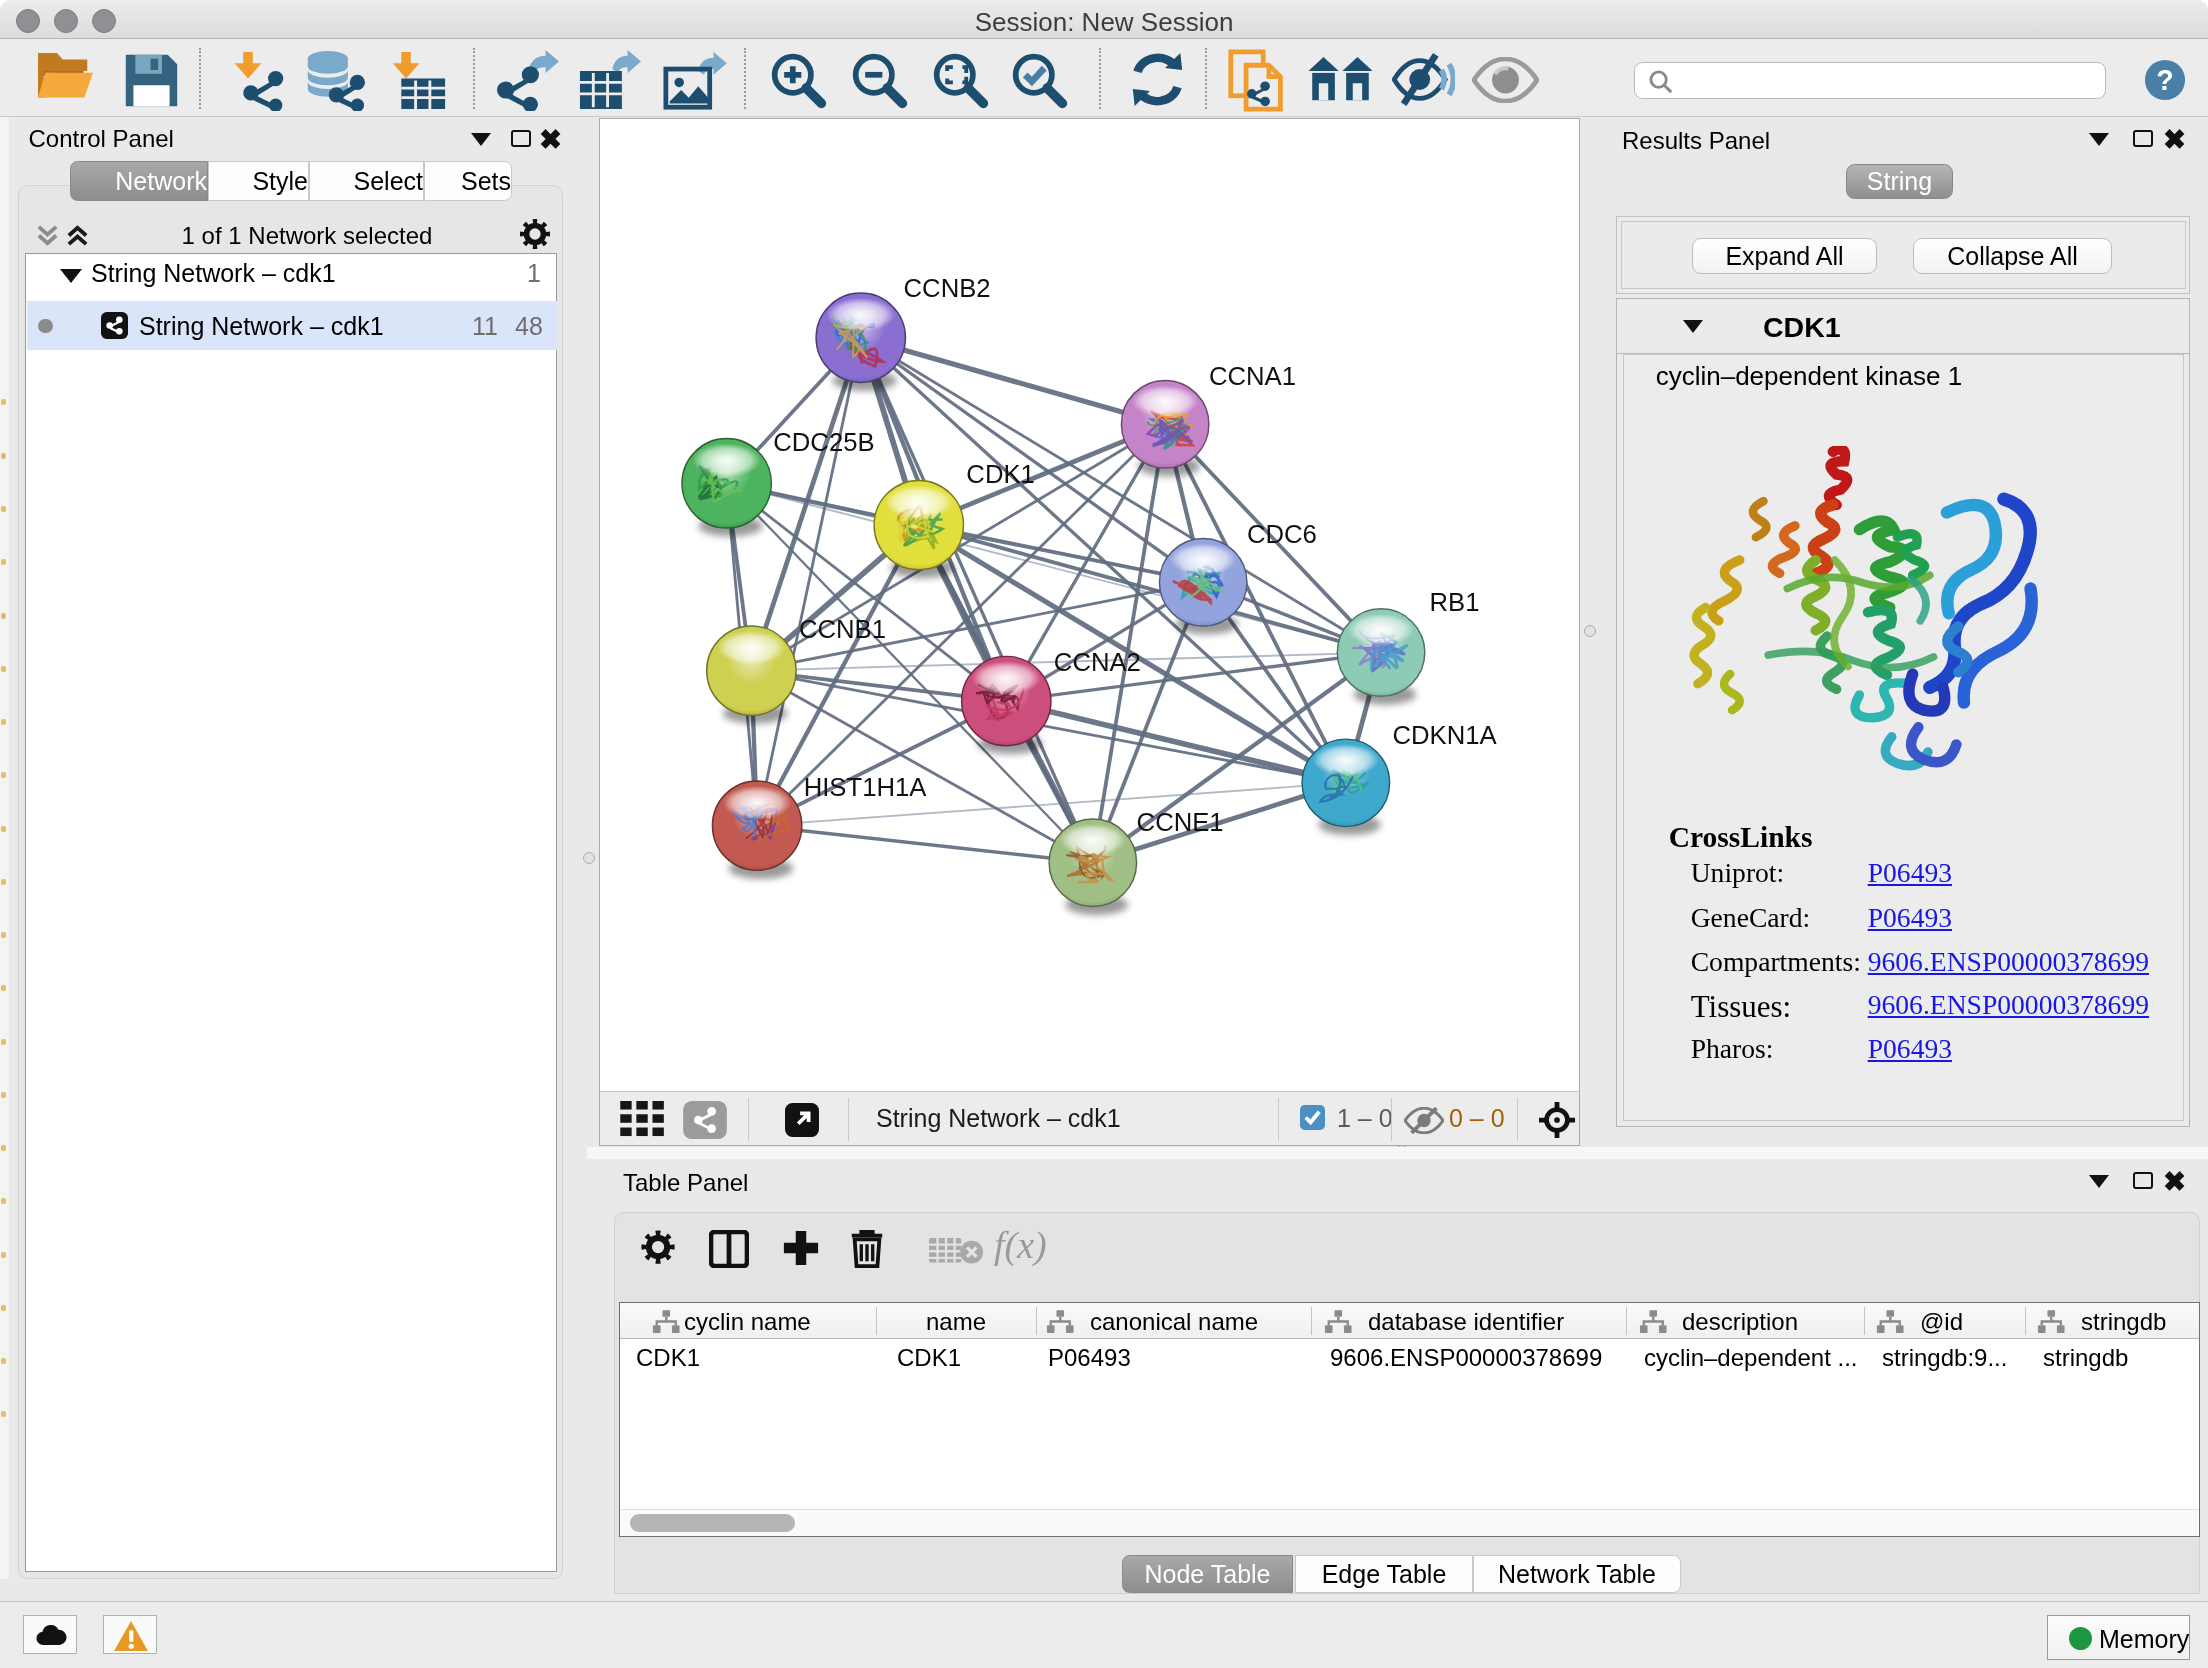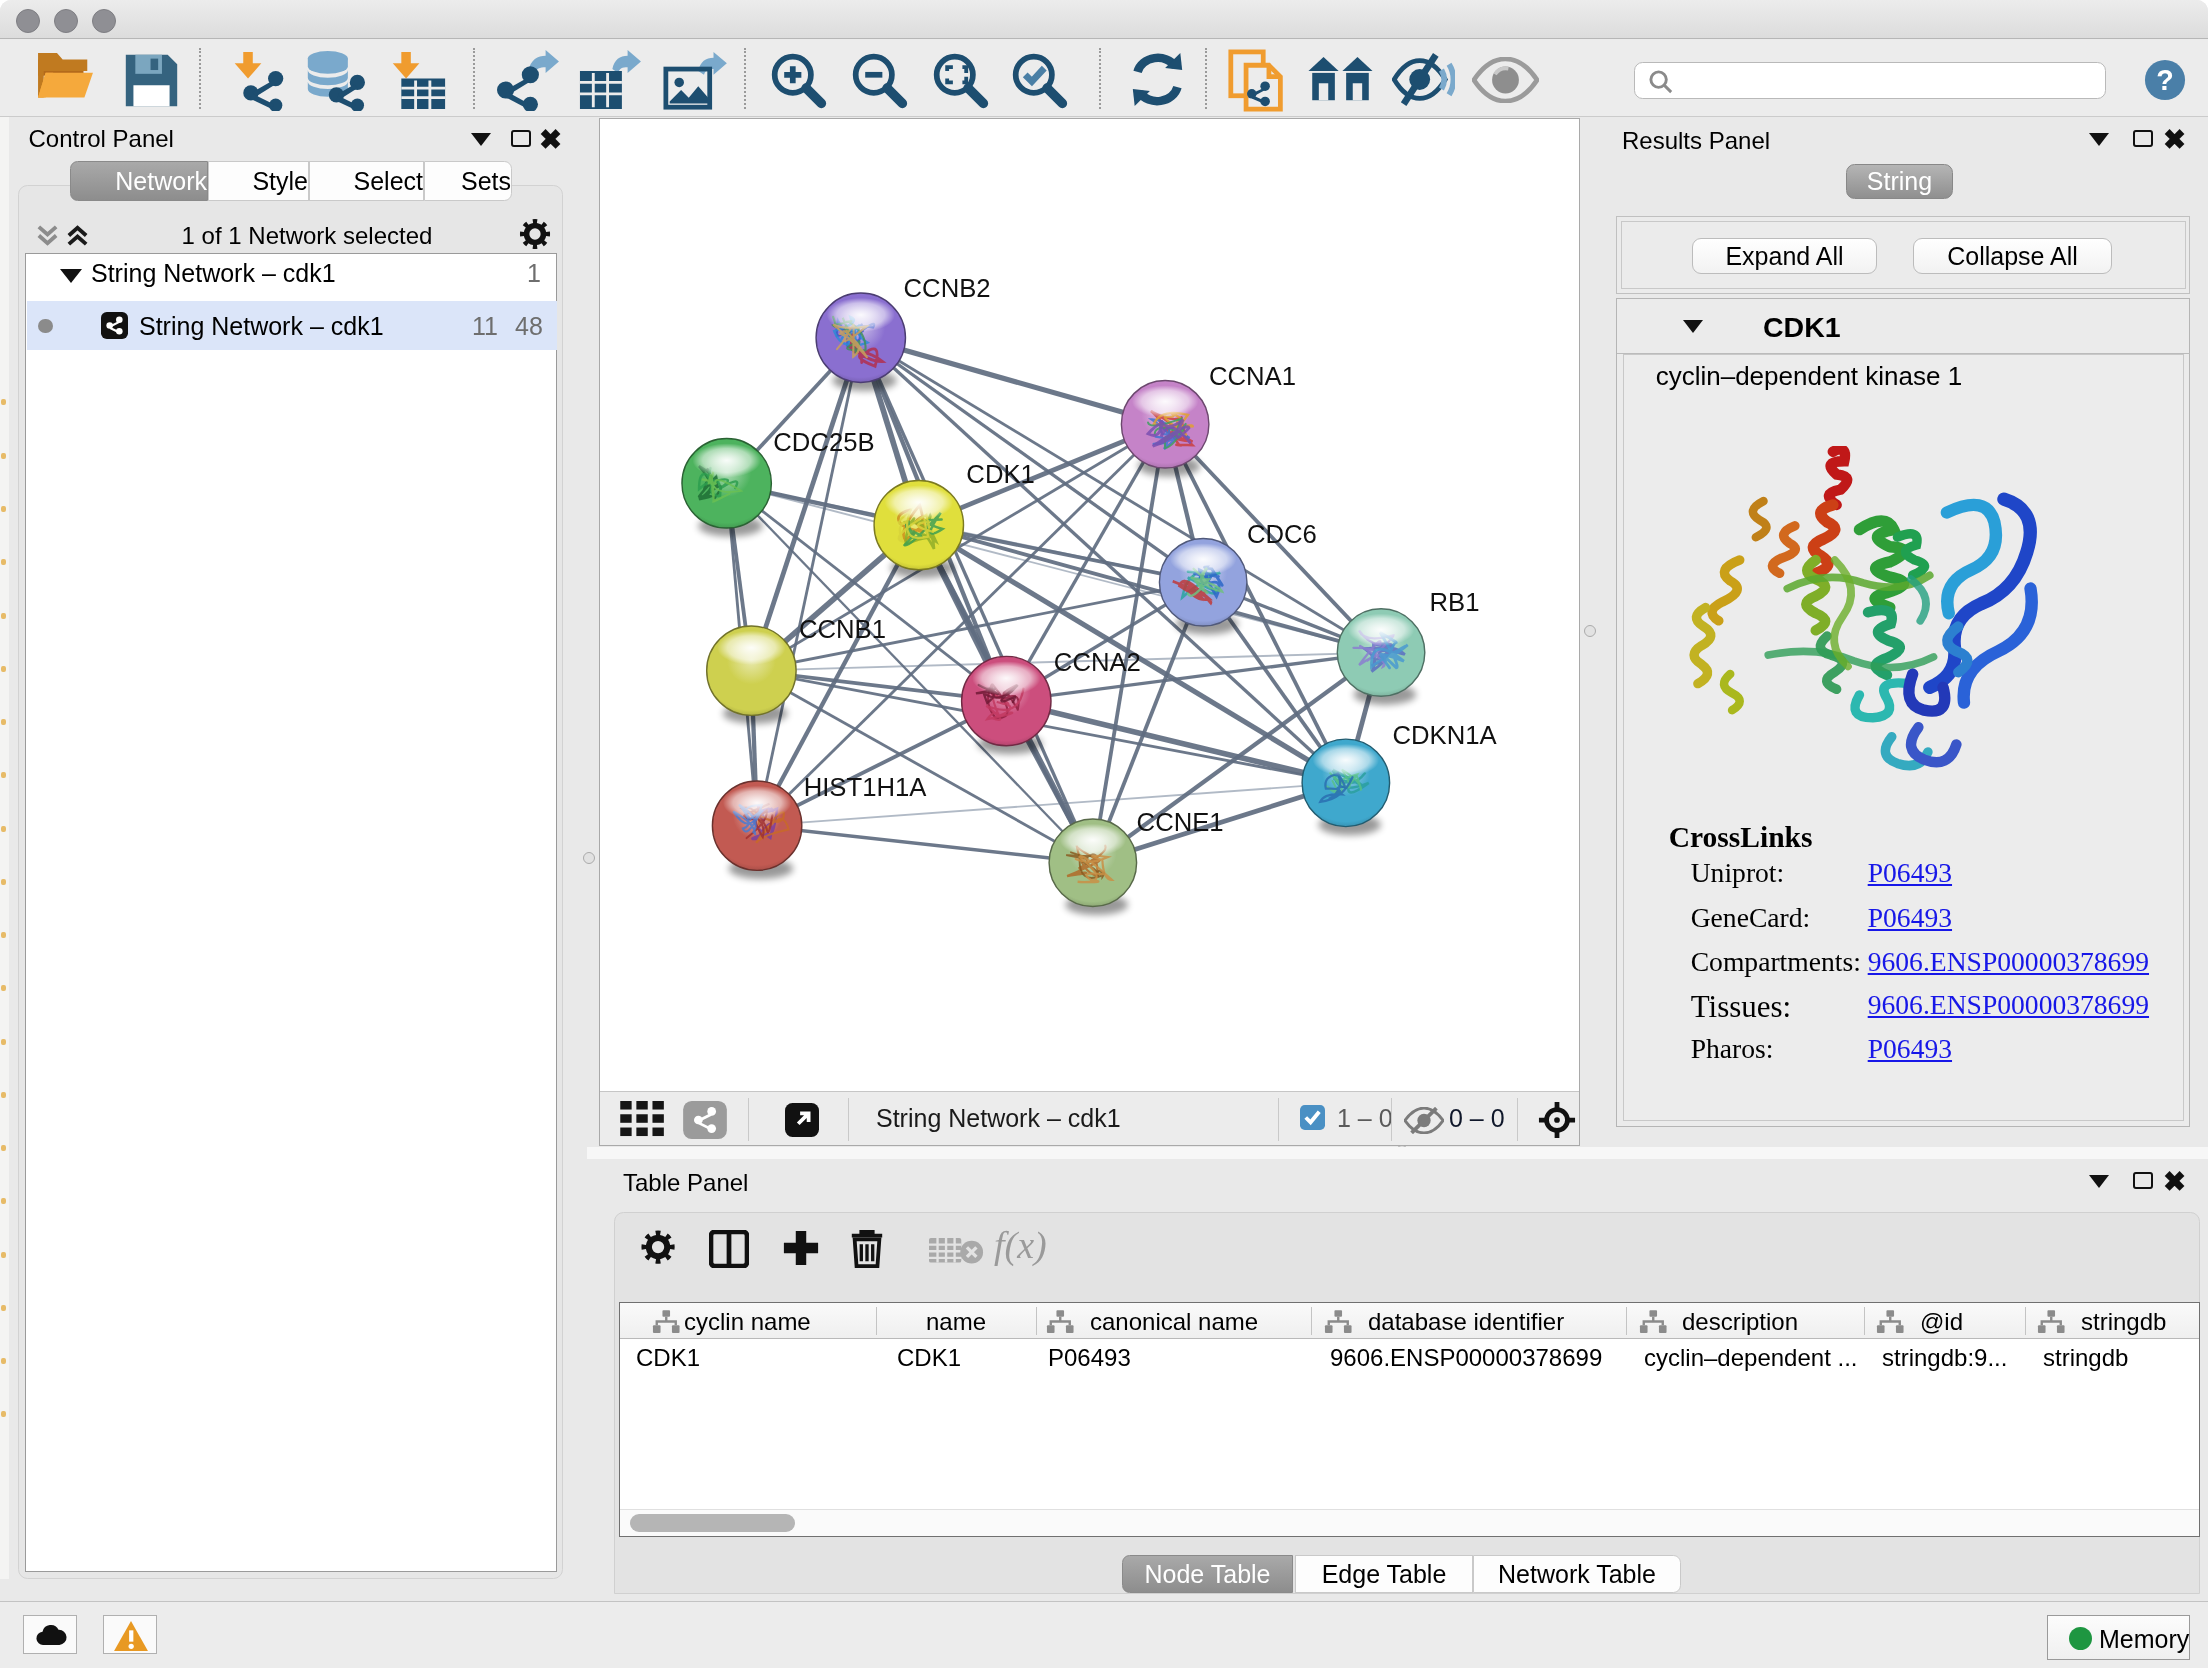--- a/index.html
+++ b/index.html
@@ -60,20 +60,21 @@
 </head>
 <body>
 <div class="win"></div>
 <div class="main"></div>
 <div class="leftstrip"></div>
 
 <div class="titlebar">
   <div class="tl" style="left:16px"></div>
   <div class="tl" style="left:54px"></div>
   <div class="tl" style="left:92px"></div>
+  <div class="title">Session: New Session</div>
 </div>
 <div class="toolbar">
 
   <svg class="ticon" style="left:34px;top:12.4px" width="63" height="53" viewBox="0 0 66 56">
     <path d="M4 8 h18 l6 7 h24 v10 h-48 z" fill="#b36a1b"></path>
     <path d="M4 8 v40 h6 l-0 -28 h46 v-12 h-26 l-6 -7 h-20z" fill="#c07a20"></path>
     <path d="M12 22 h50 l-9 26 h-49 z" fill="#f5a93c"></path>
     <path d="M4 48 h8 l8-26 h-8 z" fill="#f5a93c"></path>
   </svg>
 
@@ -596,21 +597,21 @@
       <rect x="0" y="0" width="26" height="26" rx="5" fill="#4a90c4"></rect>
       <path d="M6 13 l5 5 9 -11" stroke="#fff" stroke-width="4" fill="none"></path>
     </svg>
     <div style="position:absolute;left:737px;top:12.4px;font-size:25px;color:#5a5a5a">1 – 0</div>
     <div class="fsep" style="left:791px"></div>
     <svg style="position:absolute;left:804px;top:15px" width="40" height="27" viewBox="0 0 42 28">
       <path d="M1 14 C8 4 15 1 21 1 C27 1 34 4 41 14 C34 24 27 27 21 27 C15 27 8 24 1 14z" fill="none" stroke="#7b7b7b" stroke-width="3"></path>
       <circle cx="21" cy="14" r="7" fill="#7b7b7b"></circle>
       <path d="M34 1 L8 27" stroke="#7b7b7b" stroke-width="4"></path>
     </svg>
-    <div style="position:absolute;left:849px;top:12.4px;font-size:25px;color:#0f172a">0 – 0</div>
+    <div style="position:absolute;left:849px;top:12.4px;font-size:25px;color:#a16207">0 – 0</div>
     <div class="fsep" style="left:917px"></div>
     <svg style="position:absolute;left:938px;top:8.6px" width="38" height="38" viewBox="0 0 40 40">
       <circle cx="20" cy="20" r="11" fill="none" stroke="#111" stroke-width="5"></circle>
       <path d="M20 1 v10 M20 29 v10 M1 20 h10 M29 20 h10" stroke="#111" stroke-width="5"></path>
       <circle cx="20" cy="20" r="3" fill="#111"></circle>
     </svg>
   </div>
 </div>
 <div class="splitdot" style="left:583px;top:852px"></div>
 <div class="splitdot" style="left:1584px;top:625px"></div>

